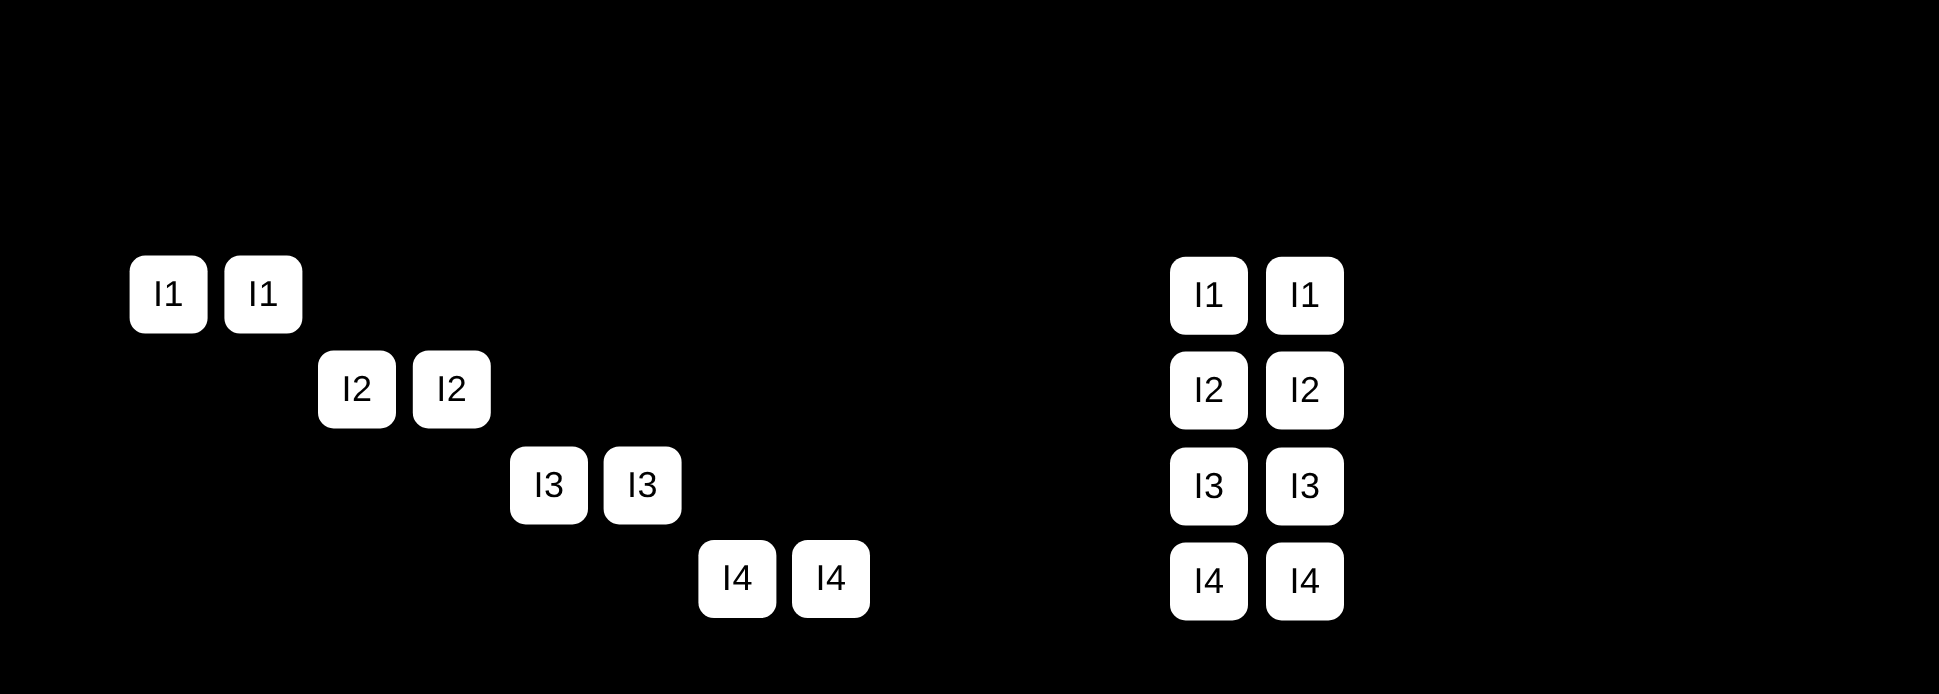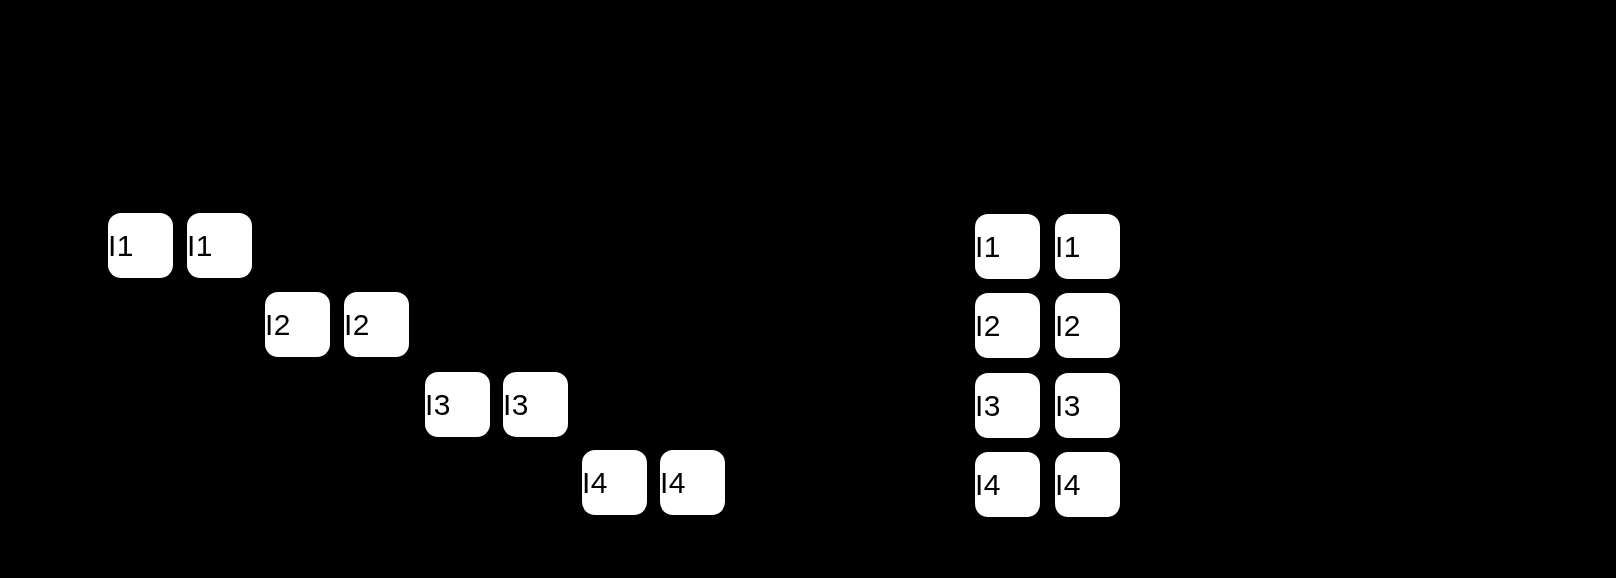--- a/index.html
+++ b/index.html
@@ -20,20 +20,21 @@
     inset: 0;
   }
   .ibox {
     position: absolute;
     width: var(--box-w, 65px);
     height: var(--box-h, 65px);
     background: var(--box-fill, #ffffff);
     border-radius: var(--box-r, 13px);
     display: flex;
     align-items: center;
+    justify-content: center;
   }
   .ibox span {
     color: var(--box-text, #000000);
     font-size: 30px;
     font-weight: 400;
     line-height: 1;
     letter-spacing: 0.5px;
   }
 </style>
 </head>

